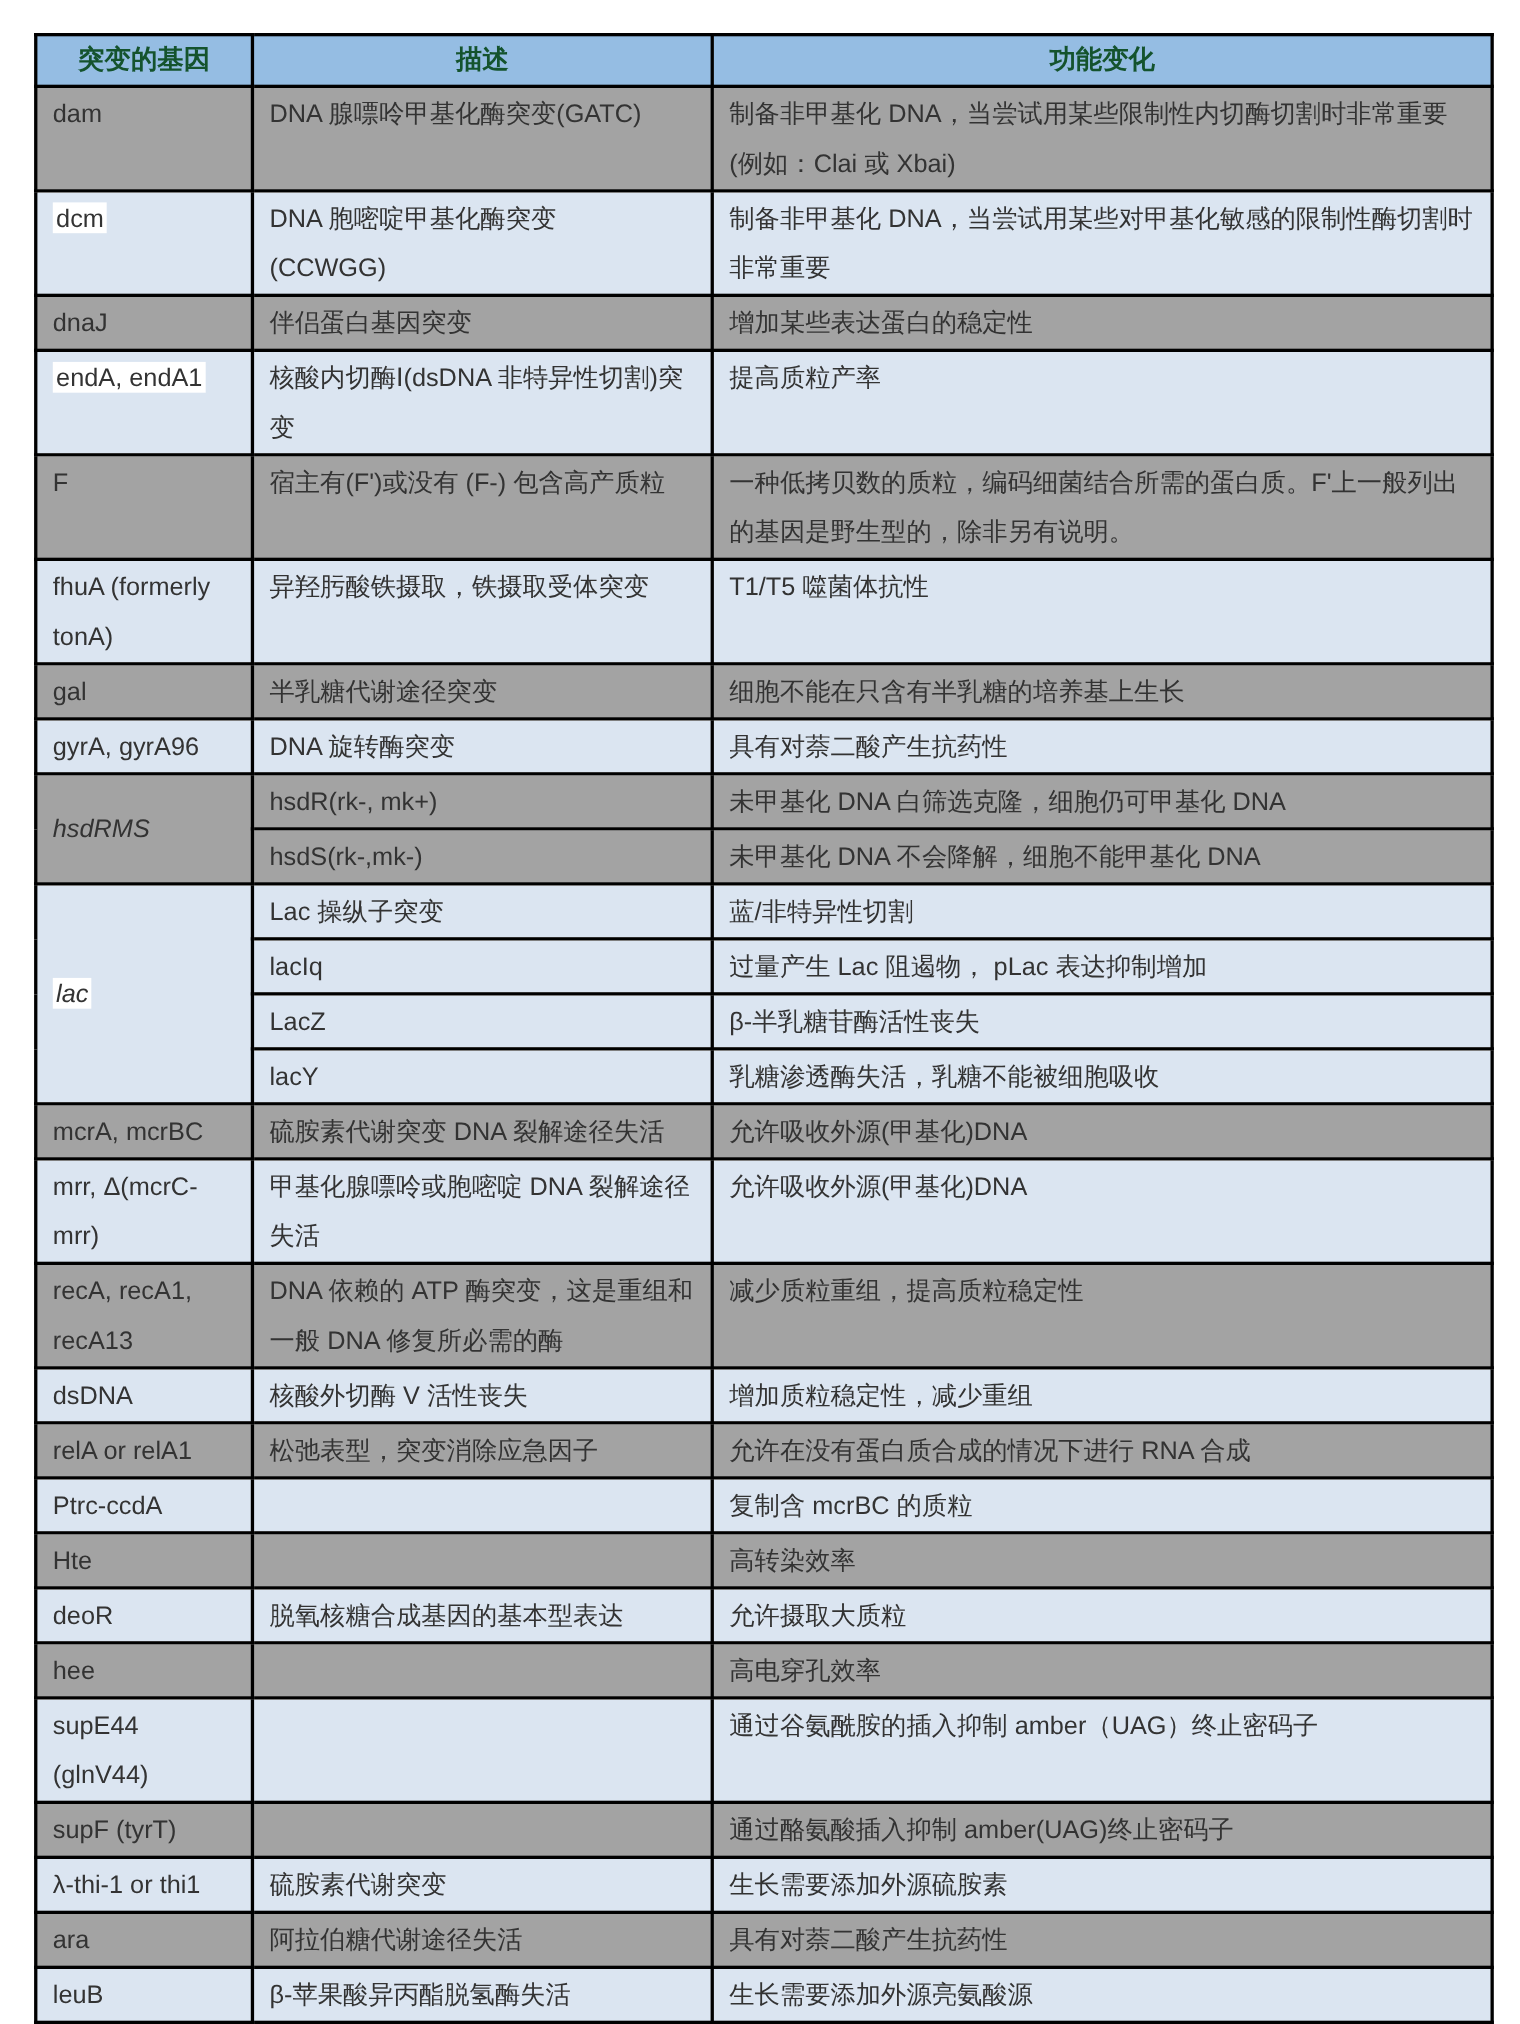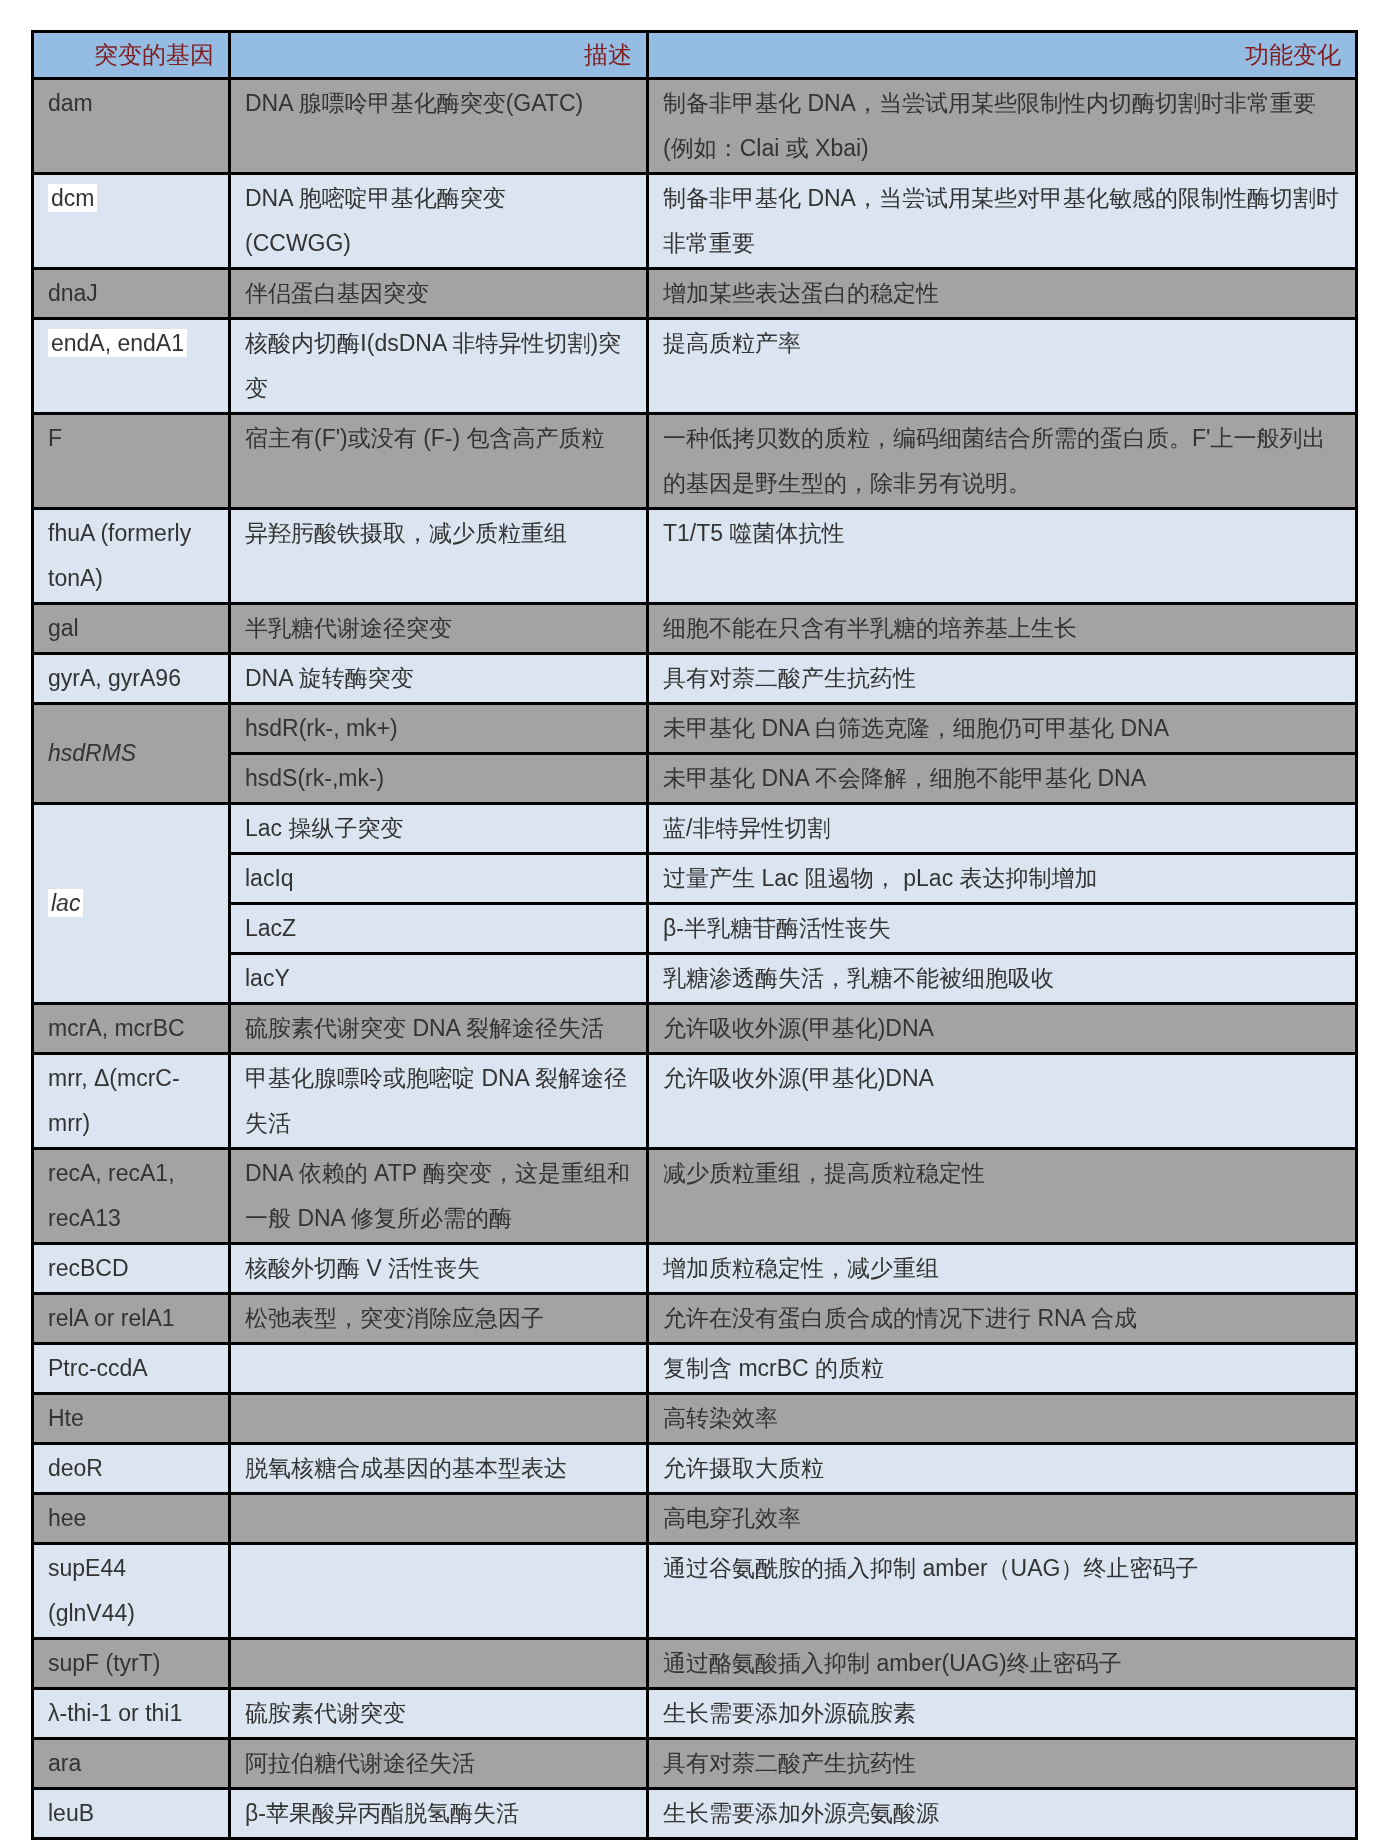--- a/index.html
+++ b/index.html
@@ -23,24 +23,24 @@
   }
   col.c-gene { width: 197px; }
   col.c-desc { width: 418px; }
   col.c-func { width: 709px; }
   th, td {
     border: 3px solid #000000;
     overflow: hidden;
   }
   th {
     background: #95bde3;
-    color: #7f1d1d;
-    font-weight: normal;
+    color: #14532d;
+    font-weight: bold;
     font-size: 24px;
-    text-align: right;
+    text-align: center;
     padding: 2px 14px;
     height: 40px;
     line-height: 38px;
   }
   td {
     font-size: 23px;
     line-height: 45px;
     padding: 1px 14px;
     vertical-align: top;
     white-space: pre-line;
@@ -93,21 +93,21 @@
           <td class="col-desc">核酸内切酶Ⅰ(dsDNA 非特异性切割)突变</td>
           <td class="col-func">提高质粒产率</td>
         </tr>
         <tr class="plain">
           <td class="col-gene">F</td>
           <td class="col-desc">宿主有(F')或没有 (F-) 包含高产质粒</td>
           <td class="col-func">一种低拷贝数的质粒，编码细菌结合所需的蛋白质。F'上一般列出的基因是野生型的，除非另有说明。</td>
         </tr>
         <tr class="shade">
           <td class="col-gene">fhuA (formerly tonA)</td>
-          <td class="col-desc">异羟肟酸铁摄取，减少质粒重组</td>
+          <td class="col-desc">异羟肟酸铁摄取，铁摄取受体突变</td>
           <td class="col-func">T1/T5 噬菌体抗性</td>
         </tr>
         <tr class="plain">
           <td class="col-gene">gal</td>
           <td class="col-desc">半乳糖代谢途径突变</td>
           <td class="col-func">细胞不能在只含有半乳糖的培养基上生长</td>
         </tr>
         <tr class="shade">
           <td class="col-gene">gyrA, gyrA96</td>
           <td class="col-desc">DNA 旋转酶突变</td>
@@ -148,21 +148,21 @@
           <td class="col-gene">mrr, Δ(mcrC-mrr)</td>
           <td class="col-desc">甲基化腺嘌呤或胞嘧啶 DNA 裂解途径失活</td>
           <td class="col-func">允许吸收外源(甲基化)DNA</td>
         </tr>
         <tr class="plain">
           <td class="col-gene">recA, recA1, recA13</td>
           <td class="col-desc">DNA 依赖的 ATP 酶突变，这是重组和一般 DNA 修复所必需的酶</td>
           <td class="col-func">减少质粒重组，提高质粒稳定性</td>
         </tr>
         <tr class="shade">
-          <td class="col-gene">recBCD</td>
+          <td class="col-gene">dsDNA</td>
           <td class="col-desc">核酸外切酶 V 活性丧失</td>
           <td class="col-func">增加质粒稳定性，减少重组</td>
         </tr>
         <tr class="plain">
           <td class="col-gene">relA or relA1</td>
           <td class="col-desc">松弛表型，突变消除应急因子</td>
           <td class="col-func">允许在没有蛋白质合成的情况下进行 RNA 合成</td>
         </tr>
         <tr class="shade">
           <td class="col-gene">Ptrc-ccdA</td>

